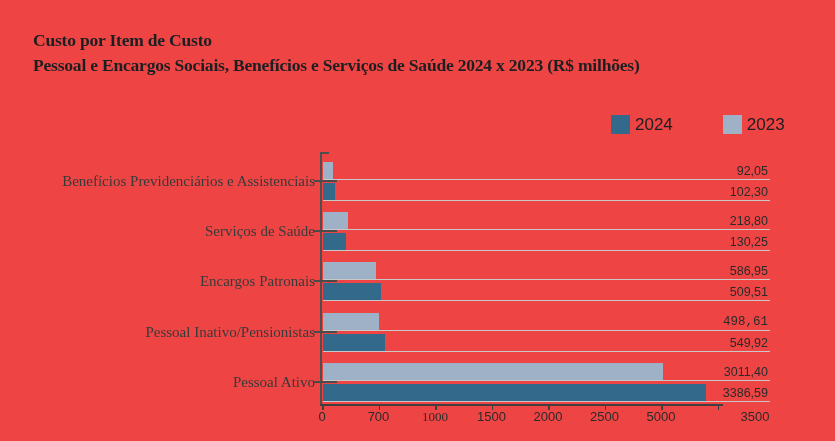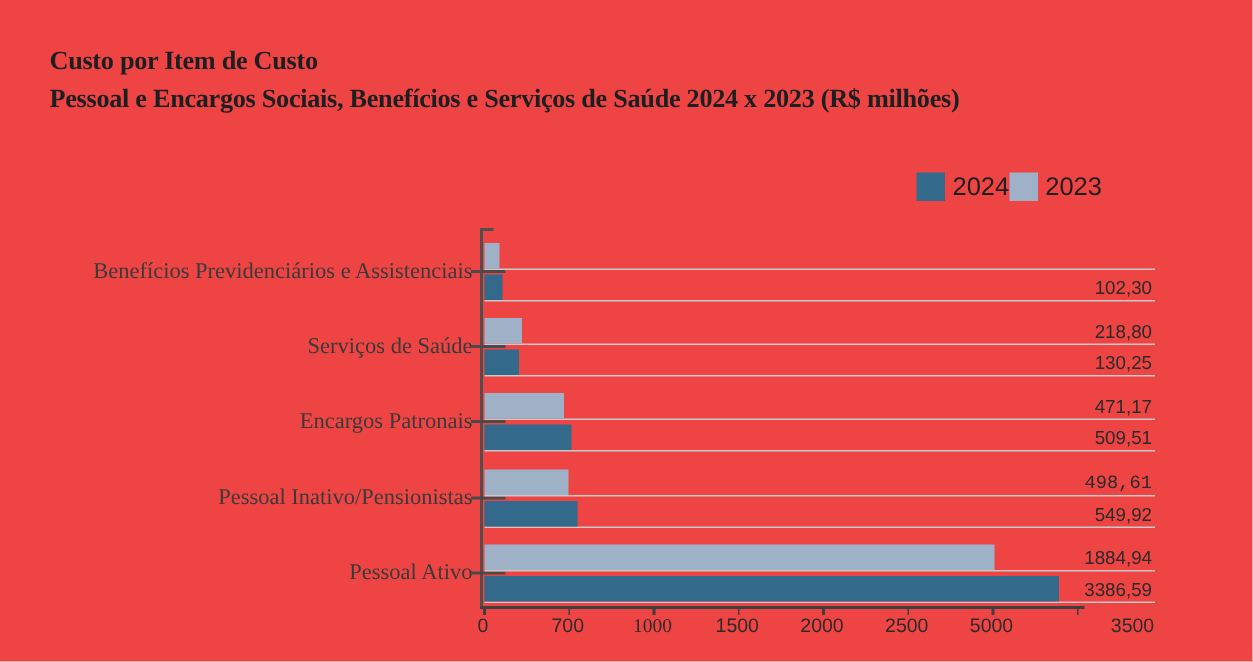--- a/index.html
+++ b/index.html
@@ -12,21 +12,21 @@
   }
   .title-block{
     position:absolute;left:33px;top:28px;width:790px;
     font-family:"Liberation Serif", serif;
     font-weight:bold;color:#1c1f21;
     font-size:17.5px;line-height:25px;letter-spacing:-0.2px;
     white-space:nowrap;
   }
   .legend{
     position:absolute;left:611px;top:115px;
-    display:flex;align-items:center;
+    display:flex;align-items:center;column-gap:50px;
   }
   .legend-item{display:flex;align-items:center;}
   .legend-swatch{width:19px;height:19px;margin-right:5px;}
   .legend-label{
     font-size:17px;color:#1c1f21;line-height:19px;
   }
   .chart{position:absolute;left:0;top:0;width:835px;height:441px;}
   .cat-label{
     position:absolute;left:5px;width:310px;height:20px;
     text-align:right;line-height:20px;
@@ -72,52 +72,53 @@
   </div>
 
   <div class="chart">
     <div class="axis-y"></div>
     <div class="axis-y-cap"></div>
     <div class="axis-x"></div>
   <div class="cat-label" style="top: 170.5px;">Benefícios Previdenciários e Assistenciais</div>
       <div class="ytick" style="top: 179.5px;"></div>
       <div class="bar" style="top: 161.5px; left: 323px; width: 10.4017px; background: rgb(159, 177, 199);"></div>
       <div class="leader" style="top: 178.5px; left: 323px; width: 447px;"></div>
+      <div class="vlabel" style="top: 163.5px;">92,05</div>
       <div class="bar" style="top: 182.5px; left: 323px; width: 11.5599px; background: rgb(51, 105, 139);"></div>
       <div class="leader" style="top: 199.5px; left: 323px; width: 447px;"></div>
       <div class="vlabel" style="top: 184.5px;">102,30</div>
       <div class="cat-label" style="top: 220.9px;">Serviços de Saúde</div>
       <div class="ytick" style="top: 229.9px;"></div>
       <div class="bar" style="top: 211.9px; left: 323px; width: 24.7244px; background: rgb(159, 177, 199);"></div>
       <div class="leader" style="top: 228.9px; left: 323px; width: 447px;"></div>
       <div class="vlabel" style="top: 213.9px;">218,80</div>
       <div class="bar" style="top: 232.9px; left: 323px; width: 22.652px; background: rgb(51, 105, 139);"></div>
       <div class="leader" style="top: 249.9px; left: 323px; width: 447px;"></div>
       <div class="vlabel" style="top: 234.9px;">130,25</div>
       <div class="cat-label" style="top: 271.3px;">Encargos Patronais</div>
       <div class="ytick" style="top: 280.3px;"></div>
       <div class="bar" style="top: 262.3px; left: 323px; width: 53.2422px; background: rgb(159, 177, 199);"></div>
       <div class="leader" style="top: 279.3px; left: 323px; width: 447px;"></div>
-      <div class="vlabel" style="top: 264.3px;">471,17</div>
+      <div class="vlabel" style="top: 264.3px;">586,95</div>
       <div class="bar" style="top: 283.3px; left: 323px; width: 57.5746px; background: rgb(51, 105, 139);"></div>
       <div class="leader" style="top: 300.3px; left: 323px; width: 447px;"></div>
       <div class="vlabel" style="top: 285.3px;">509,51</div>
       <div class="cat-label" style="top: 321.7px;">Pessoal Inativo/Pensionistas</div>
       <div class="ytick" style="top: 330.7px;"></div>
       <div class="bar" style="top: 312.7px; left: 323px; width: 56.3429px; background: rgb(159, 177, 199);"></div>
       <div class="leader" style="top: 329.7px; left: 323px; width: 447px;"></div>
       <div class="vlabel" style="top: 314.7px; font-family: Liberation Mono, monospace;">498,61</div>
       <div class="bar" style="top: 333.7px; left: 323px; width: 62.141px; background: rgb(51, 105, 139);"></div>
       <div class="leader" style="top: 350.7px; left: 323px; width: 447px;"></div>
       <div class="vlabel" style="top: 335.7px;">549,92</div>
       <div class="cat-label" style="top: 372.1px;">Pessoal Ativo</div>
       <div class="ytick" style="top: 381.1px;"></div>
       <div class="bar" style="top: 363.1px; left: 323px; width: 340.288px; background: rgb(159, 177, 199);"></div>
       <div class="leader" style="top: 380.1px; left: 323px; width: 447px;"></div>
-      <div class="vlabel" style="top: 365.1px;">1884,94</div>
+      <div class="vlabel" style="top: 365.1px;">3011,40</div>
       <div class="bar" style="top: 384.1px; left: 323px; width: 382.685px; background: rgb(51, 105, 139);"></div>
       <div class="leader" style="top: 401.1px; left: 323px; width: 447px;"></div>
       <div class="vlabel" style="top: 386.1px;">3386,59</div>
       <div class="xtick" style="left: 322px;"></div>
       <div class="xtick-label" style="left: 292px;">0</div>
       <div class="xtick" style="left: 378.5px;"></div>
       <div class="xtick-label" style="left: 348.5px;">700</div>
       <div class="xtick" style="left: 435px;"></div>
       <div class="xtick-label" style="left: 405px; font-family: Liberation Serif, serif;">1000</div>
       <div class="xtick" style="left: 491.5px;"></div>

